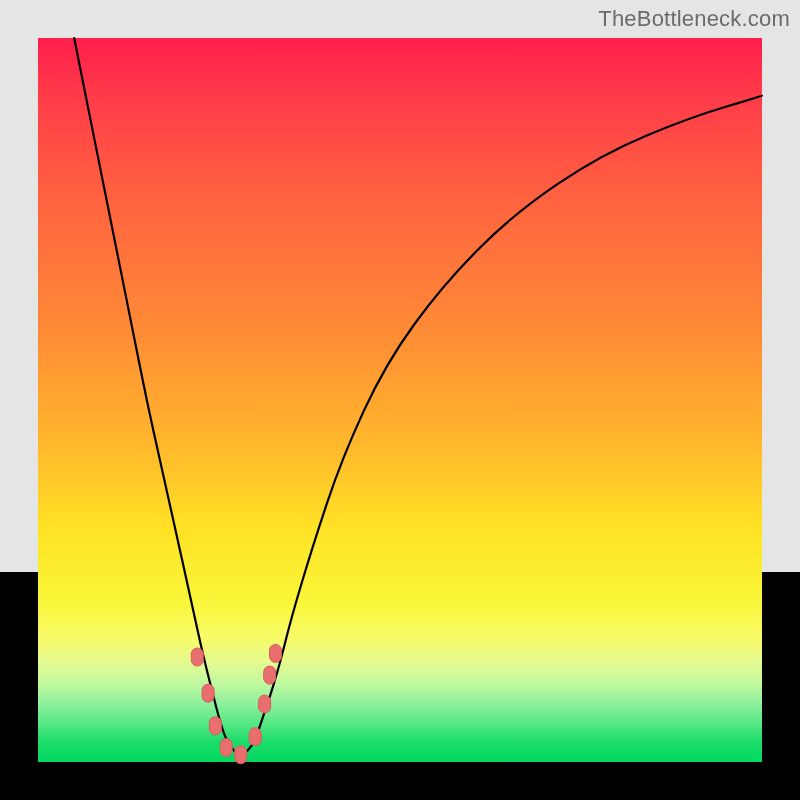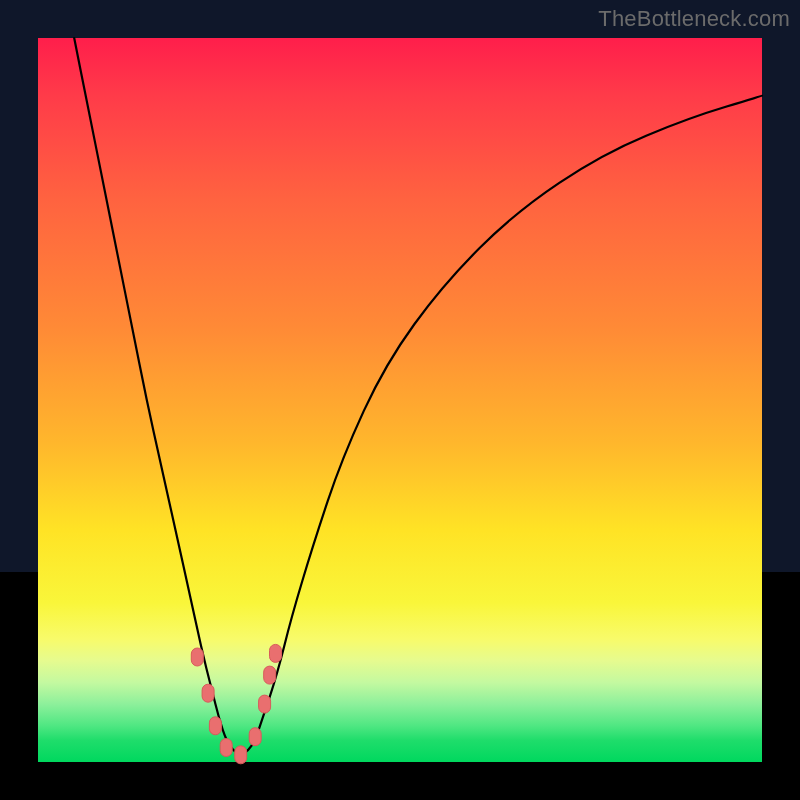--- a/index.html
+++ b/index.html
@@ -10,21 +10,21 @@
     background: #000;
     overflow: hidden;
     font-family: Arial, Helvetica, sans-serif;
   }
   .frame {
     position: absolute;
     left: 0;
     top: 0;
     width: 800px;
     height: 572px;
-    background: #0f172a;
+    background: #e5e5e5;
   }
   .plot {
     position: absolute;
     left: 38px;
     top: 38px;
     width: 724px;
     height: 724px;
     background: linear-gradient(
       to bottom,
       #ff1e4b 0%,

